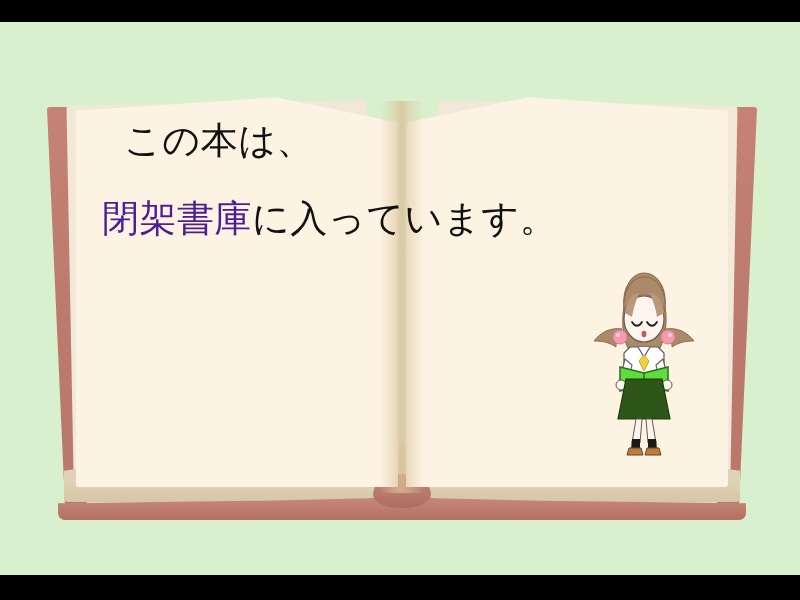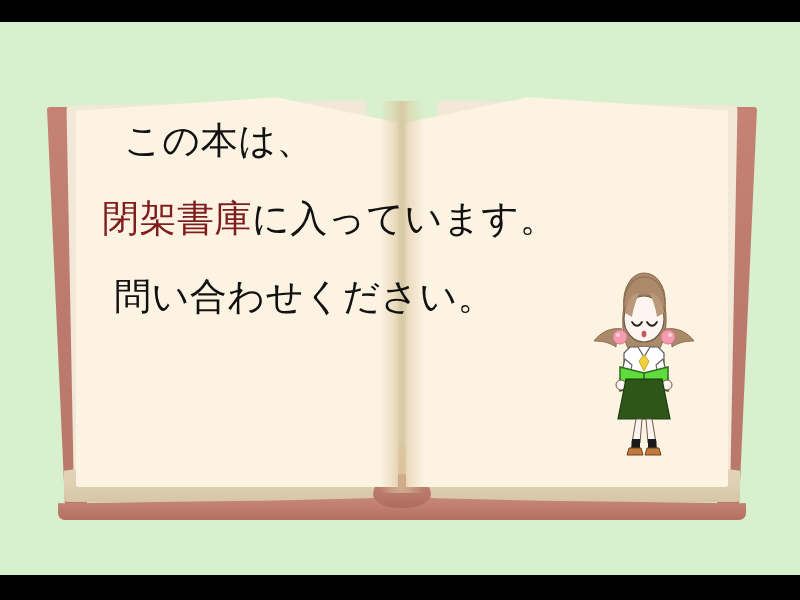--- a/index.html
+++ b/index.html
@@ -175,21 +175,21 @@
     line-height: 78px;
     letter-spacing: 0.5px;
     white-space: nowrap;
     margin-left: 27px;
   }
   .line { height: 78px; }
   .line.l1 { padding-left: 22px; }
   .line.l2 { padding-left: 0px; }
   .line.l3 { padding-left: 0px; }
   .line.l4 { padding-left: 12px; }
-  .hl { color: #7f1d1d; }
+  .hl { color: #4c1d95; }
 
   
   .girl {
     position: absolute;
     left: 592px;
     top: 245px;
     width: 104px;
     height: 190px;
     z-index: 14;
   }
@@ -224,23 +224,20 @@
       <div class="gutter"></div>
     </div>
 
     <div class="text-block">
       <div class="line l1">
         <span>この本は、</span>
       </div>
       <div class="line l2">
         <span class="hl">閉架書庫</span><span>に入っています。</span>
       </div>
-      <div class="line l4">
-        <span>問い合わせください。</span>
-      </div>
     </div>
 
     <div class="girl">
       <svg viewBox="0 0 104 190" xmlns="http://www.w3.org/2000/svg">
 
         <path d="M32 40 C30 18 42 6 52 6 C62 6 75 16 73 40 C76 58 72 76 66 84 L38 84 C32 76 29 58 32 40 Z" fill="#ab8a6a" stroke="#8e6f52" stroke-width="1.2"></path>
 
         <ellipse cx="52" cy="52" rx="20" ry="23" fill="#fdf3ef" stroke="#6b5a4a" stroke-width="1.2"></ellipse>
 
         <path d="M32 45 C30 22 41 10 52 10 C64 10 75 21 73 45 C70 34 64 28 52 28 C41 28 35 34 32 45 Z" fill="#ab8a6a" stroke="#8e6f52" stroke-width="1.2"></path>

